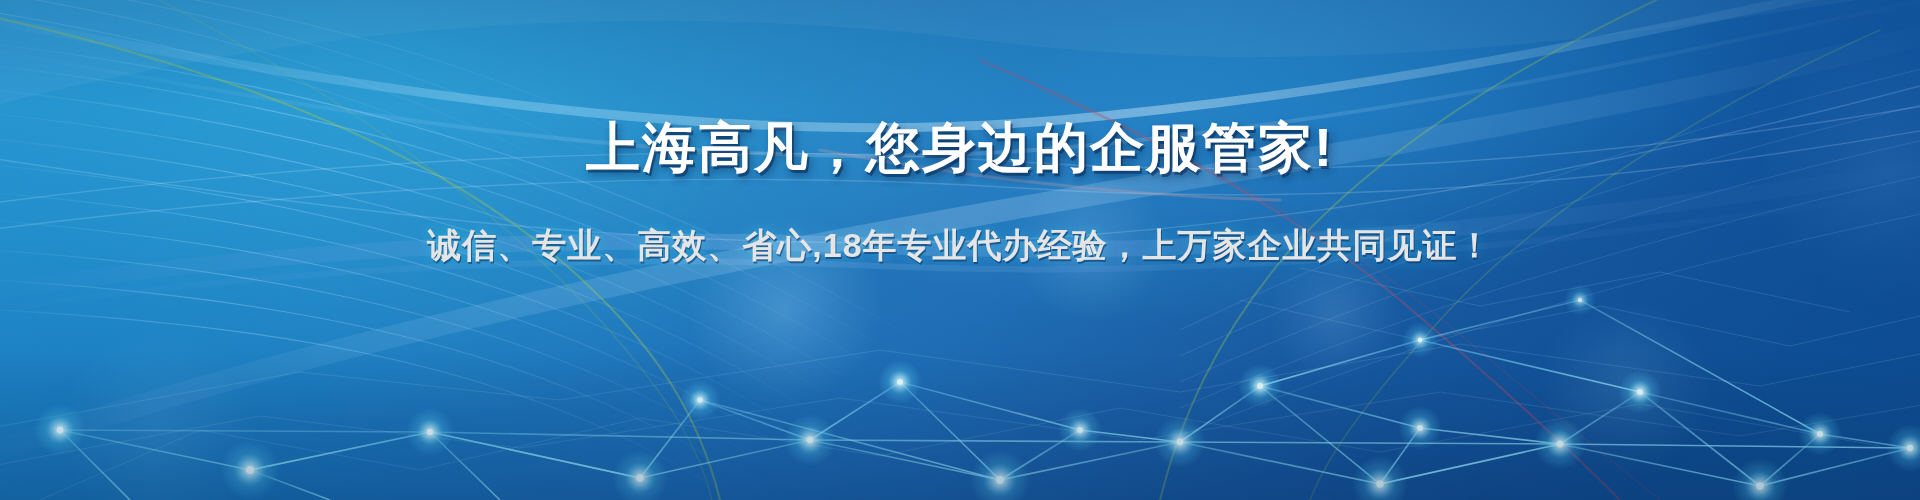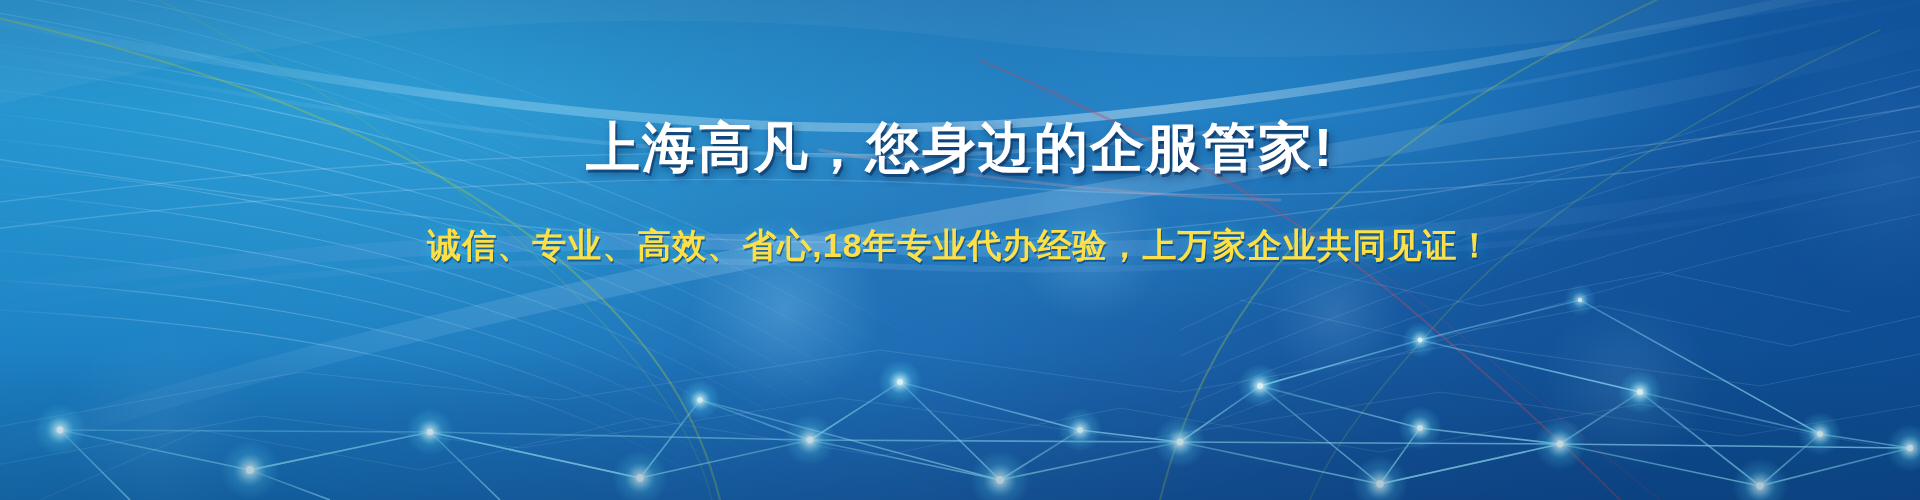--- a/index.html
+++ b/index.html
@@ -61,21 +61,21 @@
     white-space: nowrap;
     text-shadow:
       2px 3px 0 rgba(8,40,85,0.55),
       3px 5px 9px rgba(4,25,60,0.45);
   }
   #subtitle {
     margin-top: 38px;
     font-size: 34px;
     font-weight: 700;
     letter-spacing: 1px;
-    color: #fde047;
+    color: #e5e5e5;
     white-space: nowrap;
     text-shadow:
       1px 2px 0 rgba(8,45,95,0.55),
       0 0 14px rgba(46,233,247,0.35);
   }
 </style>
 </head>
 <body>
 
 <div id="banner">

